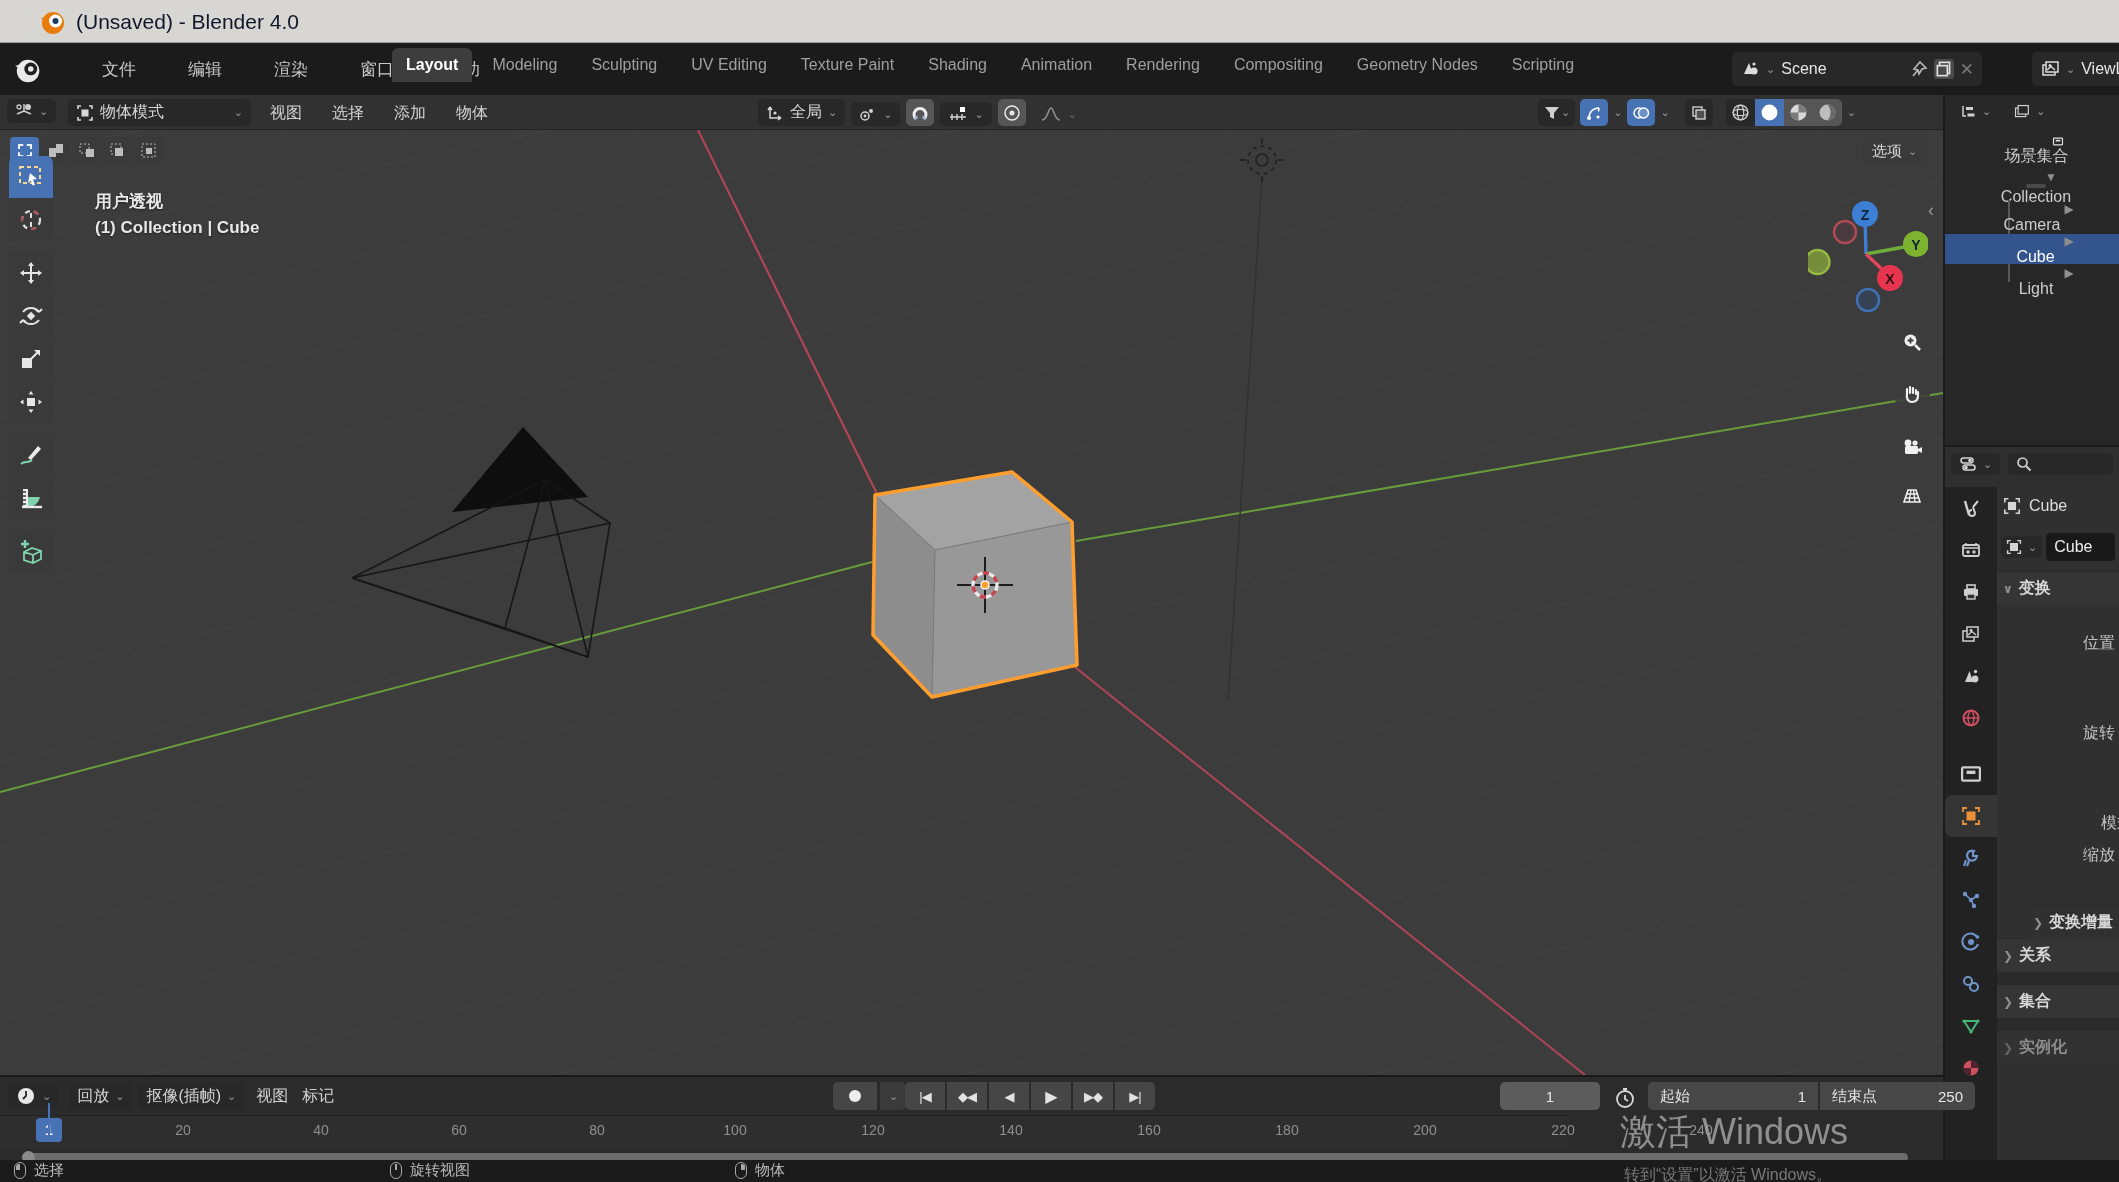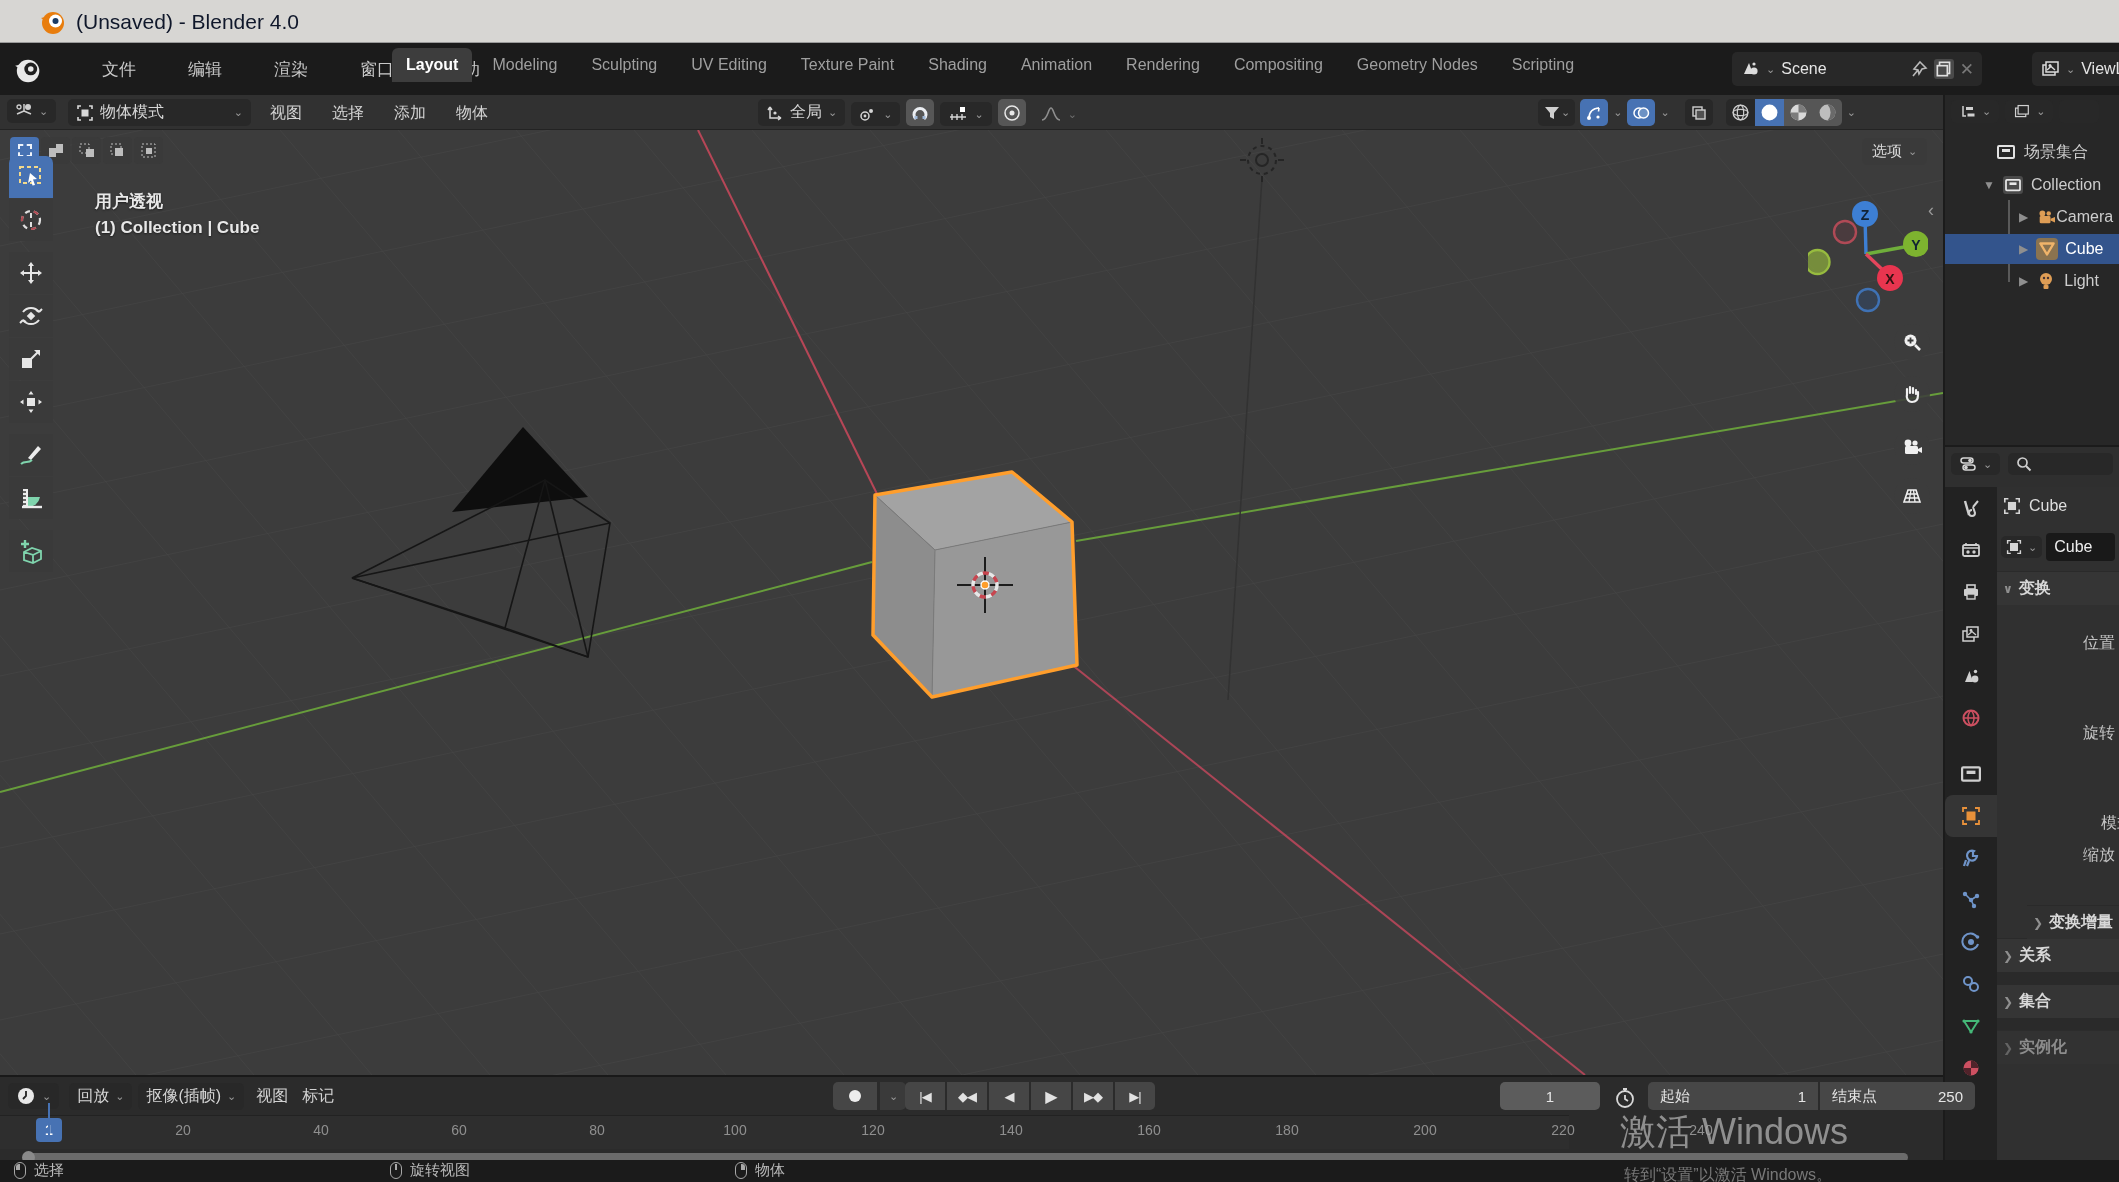--- a/index.html
+++ b/index.html
@@ -40,21 +40,21 @@
   .tool.active { background:#4772b3; }
   .tgap { height:9px; }
   .tool:first-child { border-radius:7px 7px 0 0; }
   
   .navbtn { position:absolute; width:36px; height:36px; border-radius:50%; background:#3c3c3cd9; display:flex; align-items:center; justify-content:center; }
   
   #vp-options { position:absolute; left:1862px; top:8px; height:27px; padding:0 10px; background:#3a3a3ab8; border-radius:5px; display:flex; align-items:center; gap:6px; color:#d8d8d8; font-size:15px; }
   
   #outliner { left:1945px; top:95px; width:174px; height:350px; background:#272727; }
   #outliner .hdr { display:flex; gap:6px; padding:5px 6px; }
-  .ol-row { position:absolute; left:0; width:174px; height:30px; display:flex; align-items:center; color:#cdcdcd; font-size:16px; white-space:nowrap; }
+  .ol-row { position:absolute; left:0; width:174px; height:30px; display:flex; align-items:center; color:#cdcdcd; font-size:16px; white-space:nowrap;flex-direction:column; }
   .ol-row.selected { background:#33548c; color:#fff; }
   #properties { left:1945px; top:447px; width:174px; height:713px; background:#2f2f2f; }
   #ptabs { position:absolute; left:0; top:40px; width:52px; height:673px; background:#222222; display:flex; flex-direction:column; align-items:center; }
   .ptab { width:52px; height:42px; display:flex; align-items:center; justify-content:center; }
   .ptab.active { background:#353535; border-radius:8px 0 0 8px; }
   .pgap { height:14px; }
   #pcontent { position:absolute; left:52px; top:40px; width:122px; height:673px; background:#303030; overflow:hidden; }
   .panel-hdr { display:flex; align-items:center; gap:6px; color:#d8d8d8; font-size:16px; font-weight:bold; padding:6px 6px; background:#353535; border-top:1px solid #2a2a2a; white-space:nowrap; }
   .panel-sub { background:#313131; font-weight:bold; }
   .prop-label { position:absolute; right:4px; color:#c3c3c3; font-size:16px; white-space:nowrap; }

